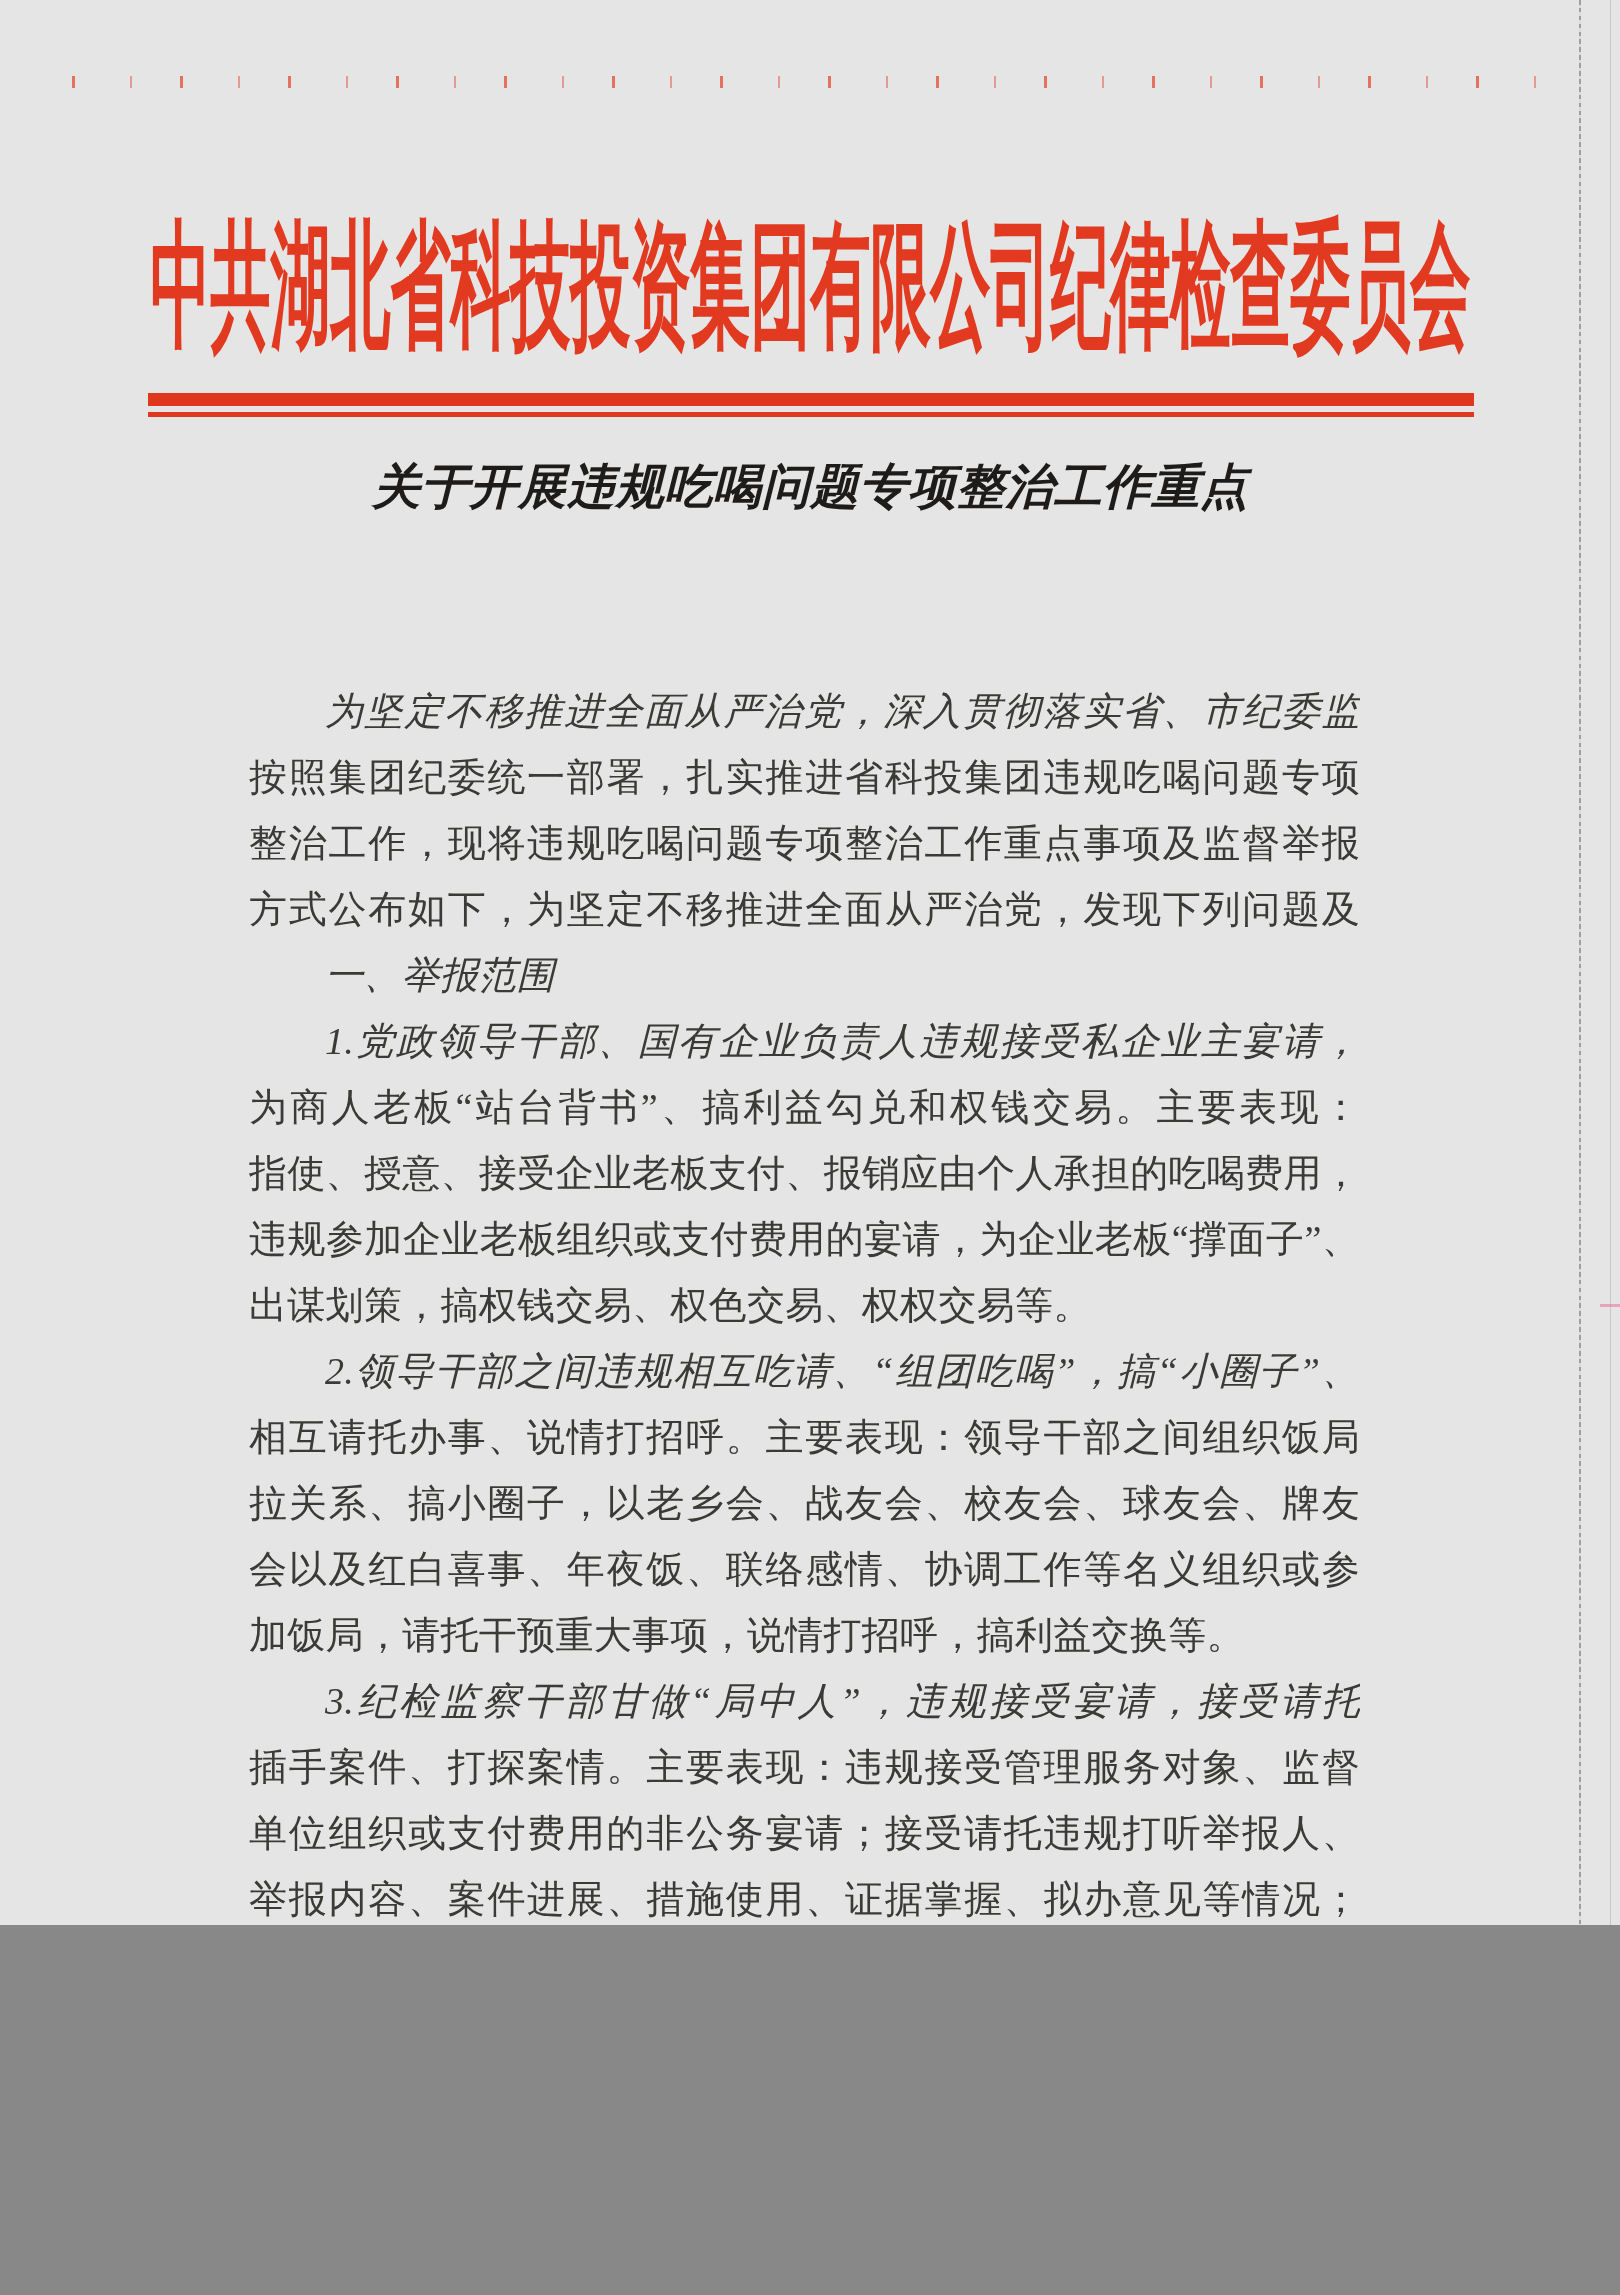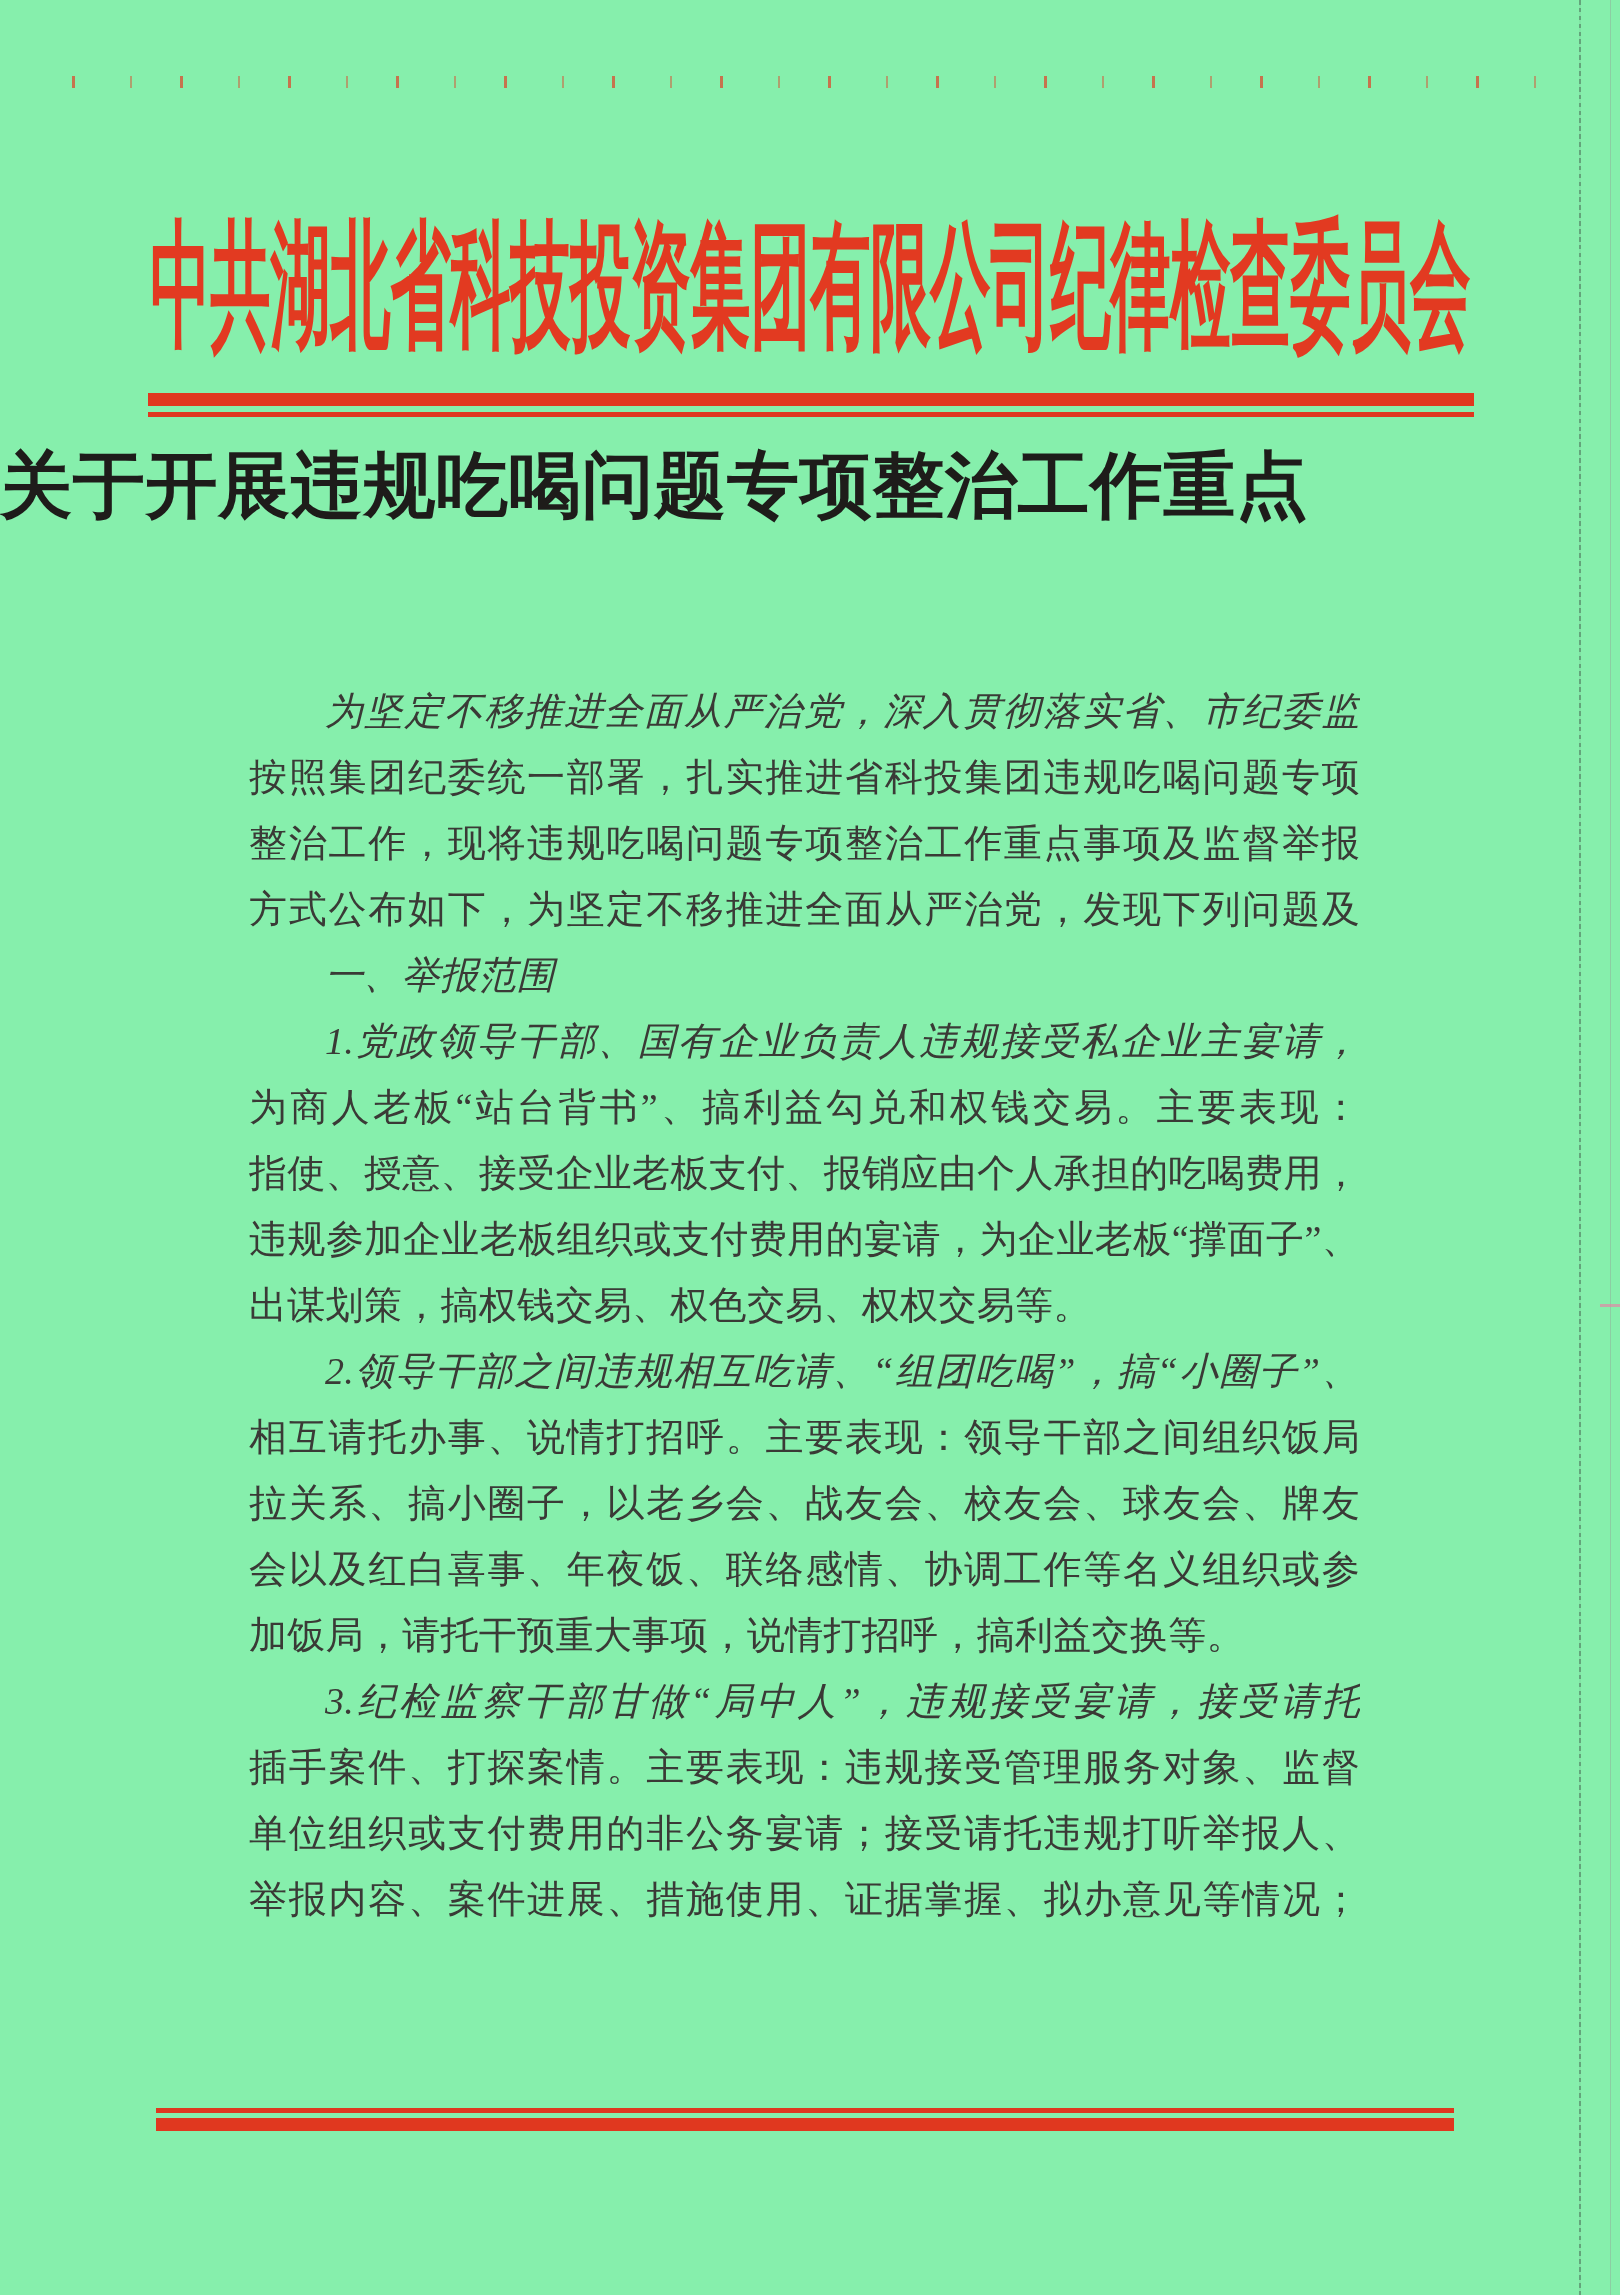--- a/index.html
+++ b/index.html
@@ -1,20 +1,20 @@
 <!DOCTYPE html>
 <html style="font-size:10.5px"><head>
 <meta charset="utf-8">
 <style>
   html,body { margin:0; padding:0; background:#888; }
   .page {
     position:relative;
-    width:1621px; height:2295px;
+    width:1621px; height:1925px;
     margin:0 auto;
-    background:#86efac;
+    background:#e5e5e5;
     overflow:hidden;
     font-family:"Liberation Serif","DejaVu Serif",serif;
   }
   
   .red-ticks {
     position:absolute; top:76px; left:72px; width:1464px; height:11.8px;
     background:repeating-linear-gradient(90deg,
       rgba(228,58,33,.85) 0 3.3px, transparent 3.3px 58px,
       rgba(228,58,33,.55) 58px 60px, transparent 60px 108px);
     opacity:.8;
@@ -28,23 +28,24 @@
     white-space:nowrap;
   }
   .rule { position:absolute; background:#e0381f; }
   .rule-top-thick  { top:393px;  left:148px; width:1326px; height:13px; }
   .rule-top-thin   { top:412px;  left:148px; width:1326px; height:5.3px;  }
   .rule-bot-thin   { top:2108px; left:156px; width:1298px; height:5.3px;  }
   .rule-bot-thick  { top:2118px; left:156px; width:1298px; height:13px; }
   
   .title {
     position:absolute; top:445px; left:0; width:100%;
-    color:#1e1c1a;
-    font-size:72px; font-weight:bold; line-height:83px;
+    text-align:center; color:#1e1c1a;
+    font-size:48px; font-weight:bold; line-height:83px;
     letter-spacing:0.7px;
+    font-style:italic;
   }
   
   .body-block {
     position:absolute; top:678px; left:249px; width:1111px;
     color:#3a3a36;
   }
   .line {
     height:66px; line-height:66px; font-size:38px;
     text-align:justify; text-align-last:justify;
     overflow:hidden; letter-spacing:0.3px;

